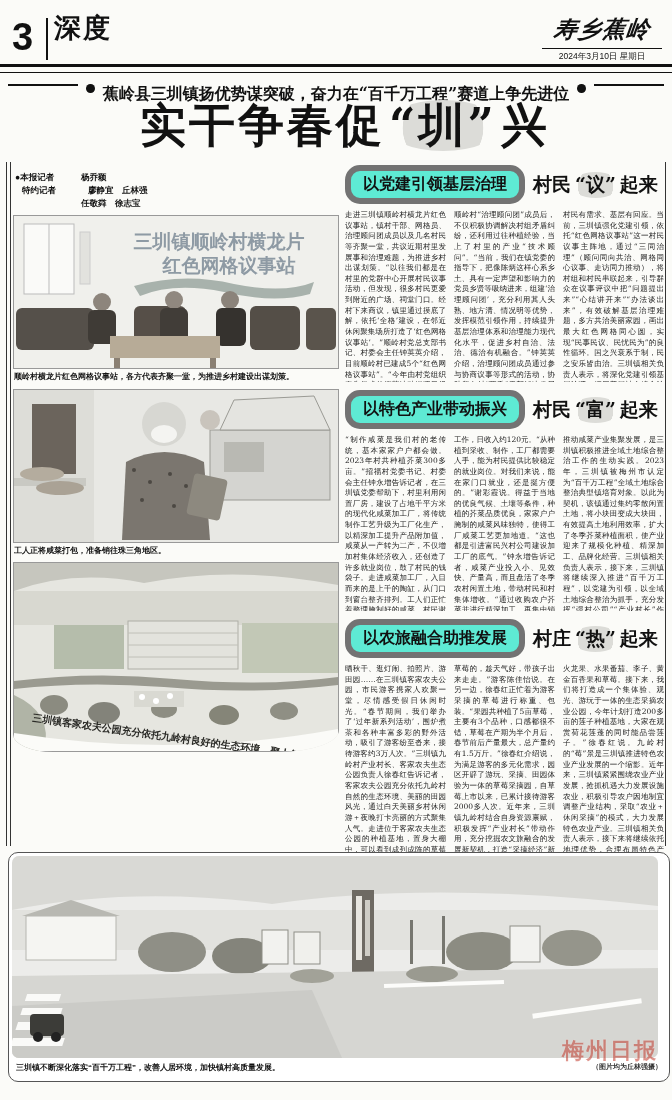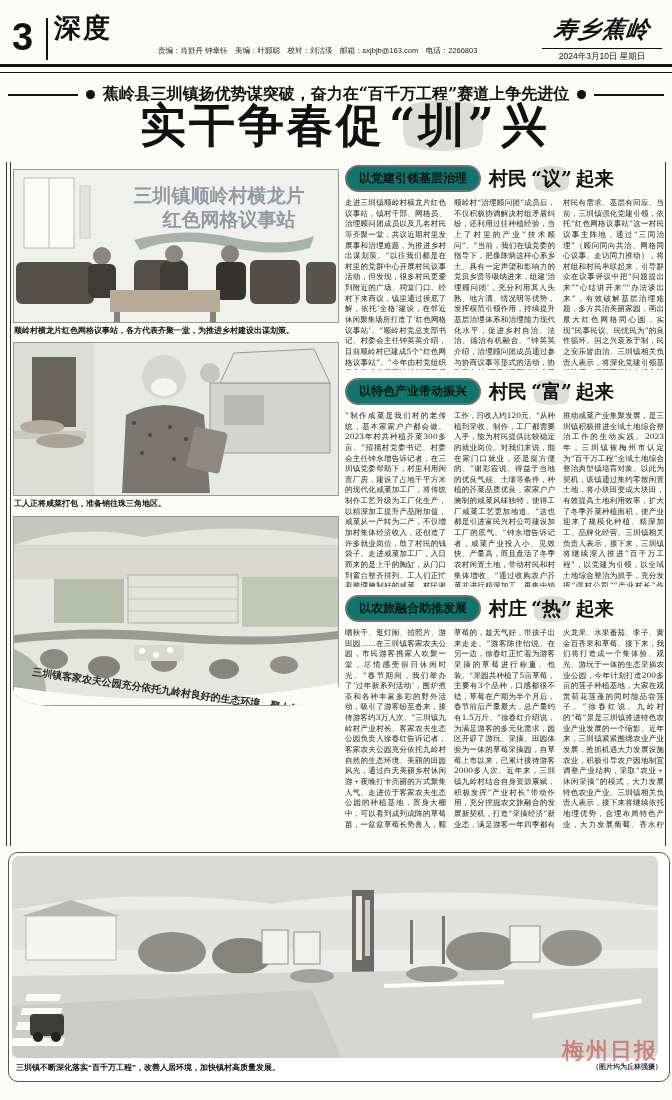--- a/index.html
+++ b/index.html
@@ -14,21 +14,21 @@
   .pagebar{position:absolute;left:38px;top:4px;width:2px;height:42px;background:#111;}
   .secname{position:absolute;left:46px;top:-4px;font-size:27px;font-weight:900;letter-spacing:2px;font-family:"DejaVu Serif",serif;}
   .credits{position:absolute;left:150px;top:32px;font-size:7.5px;color:#222;white-space:nowrap;}
   .masthead{position:absolute;right:2px;top:0;width:120px;text-align:center;}
   .masthead .brand{font-family:"DejaVu Serif",serif;font-size:23px;font-weight:900;font-style:italic;letter-spacing:1px;transform:skewX(-6deg);}
   .masthead .rule{height:1px;background:#111;margin:3px 0 2px;}
   .masthead .date{font-size:8.5px;}
   .toprule{position:absolute;left:0;top:64px;width:672px;height:5px;
     border-top:3px solid #111;border-bottom:1px solid #111;}
   
-  .kicker-row{position:absolute;left:8px;top:84px;width:656px;display:flex;align-items:center;justify-content:center;gap:8px;}
+  .kicker-row{position:absolute;left:8px;top:84px;width:656px;display:flex;justify-content:center;gap:8px;}
   .kline{height:2px;background:#111;flex:0 0 70px;}
   .kdot{width:9px;height:9px;border-radius:50%;background:#111;}
   .kicker{font-size:16px;font-weight:bold;font-family:"DejaVu Serif",serif;white-space:nowrap;}
   .headline{position:absolute;left:9px;top:100px;width:672px;text-align:center;
     font-family:"DejaVu Serif",serif;font-weight:900;font-size:46px;letter-spacing:3px;line-height:1.1;}
   .circle-bg{display:inline-block;background:radial-gradient(circle at 50% 55%, #dcdcd8 62%, rgba(220,220,216,0) 63%);border-radius:50%;padding:0 4px;}
   
   .lrule{position:absolute;left:6px;top:162px;height:684px;width:3px;border-left:1px solid #333;border-right:1px solid #333;}
   .rrule{position:absolute;right:6px;top:162px;height:684px;width:1px;background:#333;}
   
@@ -40,41 +40,40 @@
   .byline .row{display:flex;gap:10px;}
   .byline .role{width:56px;}
   figure{margin:6px 0 0 0;}
   .photo{border:1px solid #999;background:#eee;display:block;}
   figcaption{font-size:8px;font-weight:bold;margin:3px 1px 6px 1px;line-height:1.3;}
   .p3wrap{position:relative;margin-top:6px;border-bottom-left-radius:40px 18px;border-bottom-right-radius:60px 22px;overflow:hidden;}
   
   .rightcol{position:absolute;left:345px;top:163px;width:320px;}
   .sec{margin-bottom:8px;}
   .sec-head{display:flex;align-items:center;gap:8px;margin:2px 0 6px 0;}
-  .sec-label{border:2px solid #737373;background:#0f766e;border-radius:15px;padding:3px 12px;
-    font-family:"DejaVu Serif",serif;font-weight:900;font-size:12px;white-space:nowrap;}
+  .sec-label{border:6px solid #737373;background:#5eead4;border-radius:15px;padding:3px 12px;
+    font-family:"DejaVu Serif",serif;font-weight:900;font-size:16px;white-space:nowrap;}
   .sec-title{font-family:"DejaVu Serif",serif;font-weight:900;font-size:19px;white-space:nowrap;}
   .cols{display:flex;gap:8px;}
   .col{width:101px;font-family:"DejaVu Serif",serif;font-size:7.5px;line-height:1.42;text-align:justify;overflow:hidden;color:#1c1c1c;}
   .col.h172{height:172px;} .col.h176{height:176px;} .col.h200{height:200px;}
   
   .bottom{position:absolute;left:8px;top:852px;width:654px;border:1px solid #555;border-radius:10px;padding:3px;background:#fff;}
   .bottom-caption{position:relative;font-size:8px;font-weight:bold;margin:4px 2px 2px 4px;height:14px;}
   .bottom-credit{position:absolute;right:2px;top:0;font-size:7px;font-weight:bold;color:#333;}
   .watermark{position:absolute;right:6px;top:-26px;color:#c23b2e;opacity:.55;font-size:22px;font-weight:900;font-family:"DejaVu Serif",serif;letter-spacing:2px;text-shadow:0 0 1px #fff;}
   svg text{font-family:"DejaVu Serif",serif;}
 </style>
 </head>
 <body>
 
 <div class="header">
   <div class="pageno">3</div>
   <div class="pagebar"></div>
   <div class="secname">深度</div>
-  <div class="credits">责编：肖舒丹 钟幸钰　美编：叶颢聪　校对：刘洁瑛　邮箱：sxjbjb@163.com　电话：2266803</div>
   <div class="masthead">
     <div class="brand">寿乡蕉岭</div>
     <div class="rule"></div>
     <div class="date">2024年3月10日 星期日</div>
   </div>
 </div>
 <div class="toprule"></div>
 
 <div class="kicker-row">
   <span class="kline"></span>
@@ -85,20 +84,34 @@
 </div>
 <div class="headline">
   <span>实干争春促</span><span class="circle-bg">“圳”</span><span>兴</span>
 </div>
 
 <div class="lrule"></div>
 <div class="rrule"></div>
 
 <div class="leftcol">
 
+  <div class="byline">
+    <div class="row">
+        <span class="role">●本报记者</span>
+        <span>杨乔颖</span>
+      </div>
+    <div class="row">
+        <span class="role" style="padding-left:7px;">特约记者</span>
+        <span>廖静宜　丘林强</span>
+      </div>
+    <div class="row">
+        <span class="role"></span>
+        <span>任敬粦　徐志宝</span>
+      </div>
+  </div>
 
   <figure>
     <svg class="photo" width="324" height="152" viewBox="0 0 324 152">
       <rect width="324" height="152" fill="#f0f0ec"></rect>
       <rect x="10" y="8" width="50" height="70" fill="#fafaf8" stroke="#bbb"></rect>
       <line x1="35" y1="8" x2="35" y2="78" stroke="#bbb"></line>
       <rect x="66" y="16" width="10" height="52" fill="#e2e2de" stroke="#ccc"></rect>
       <text x="205" y="32" font-size="19" font-weight="bold" fill="#8e9aa4" text-anchor="middle">三圳镇顺岭村横龙片</text>
       <text x="215" y="56" font-size="19" font-weight="bold" fill="#8e9aa4" text-anchor="middle">红色网格议事站</text>
       <path d="M120 70 Q170 56 220 68 Q270 78 300 66 L296 78 Q260 88 210 76 Q160 66 126 80 Z" fill="#a8b2ac"></path>

